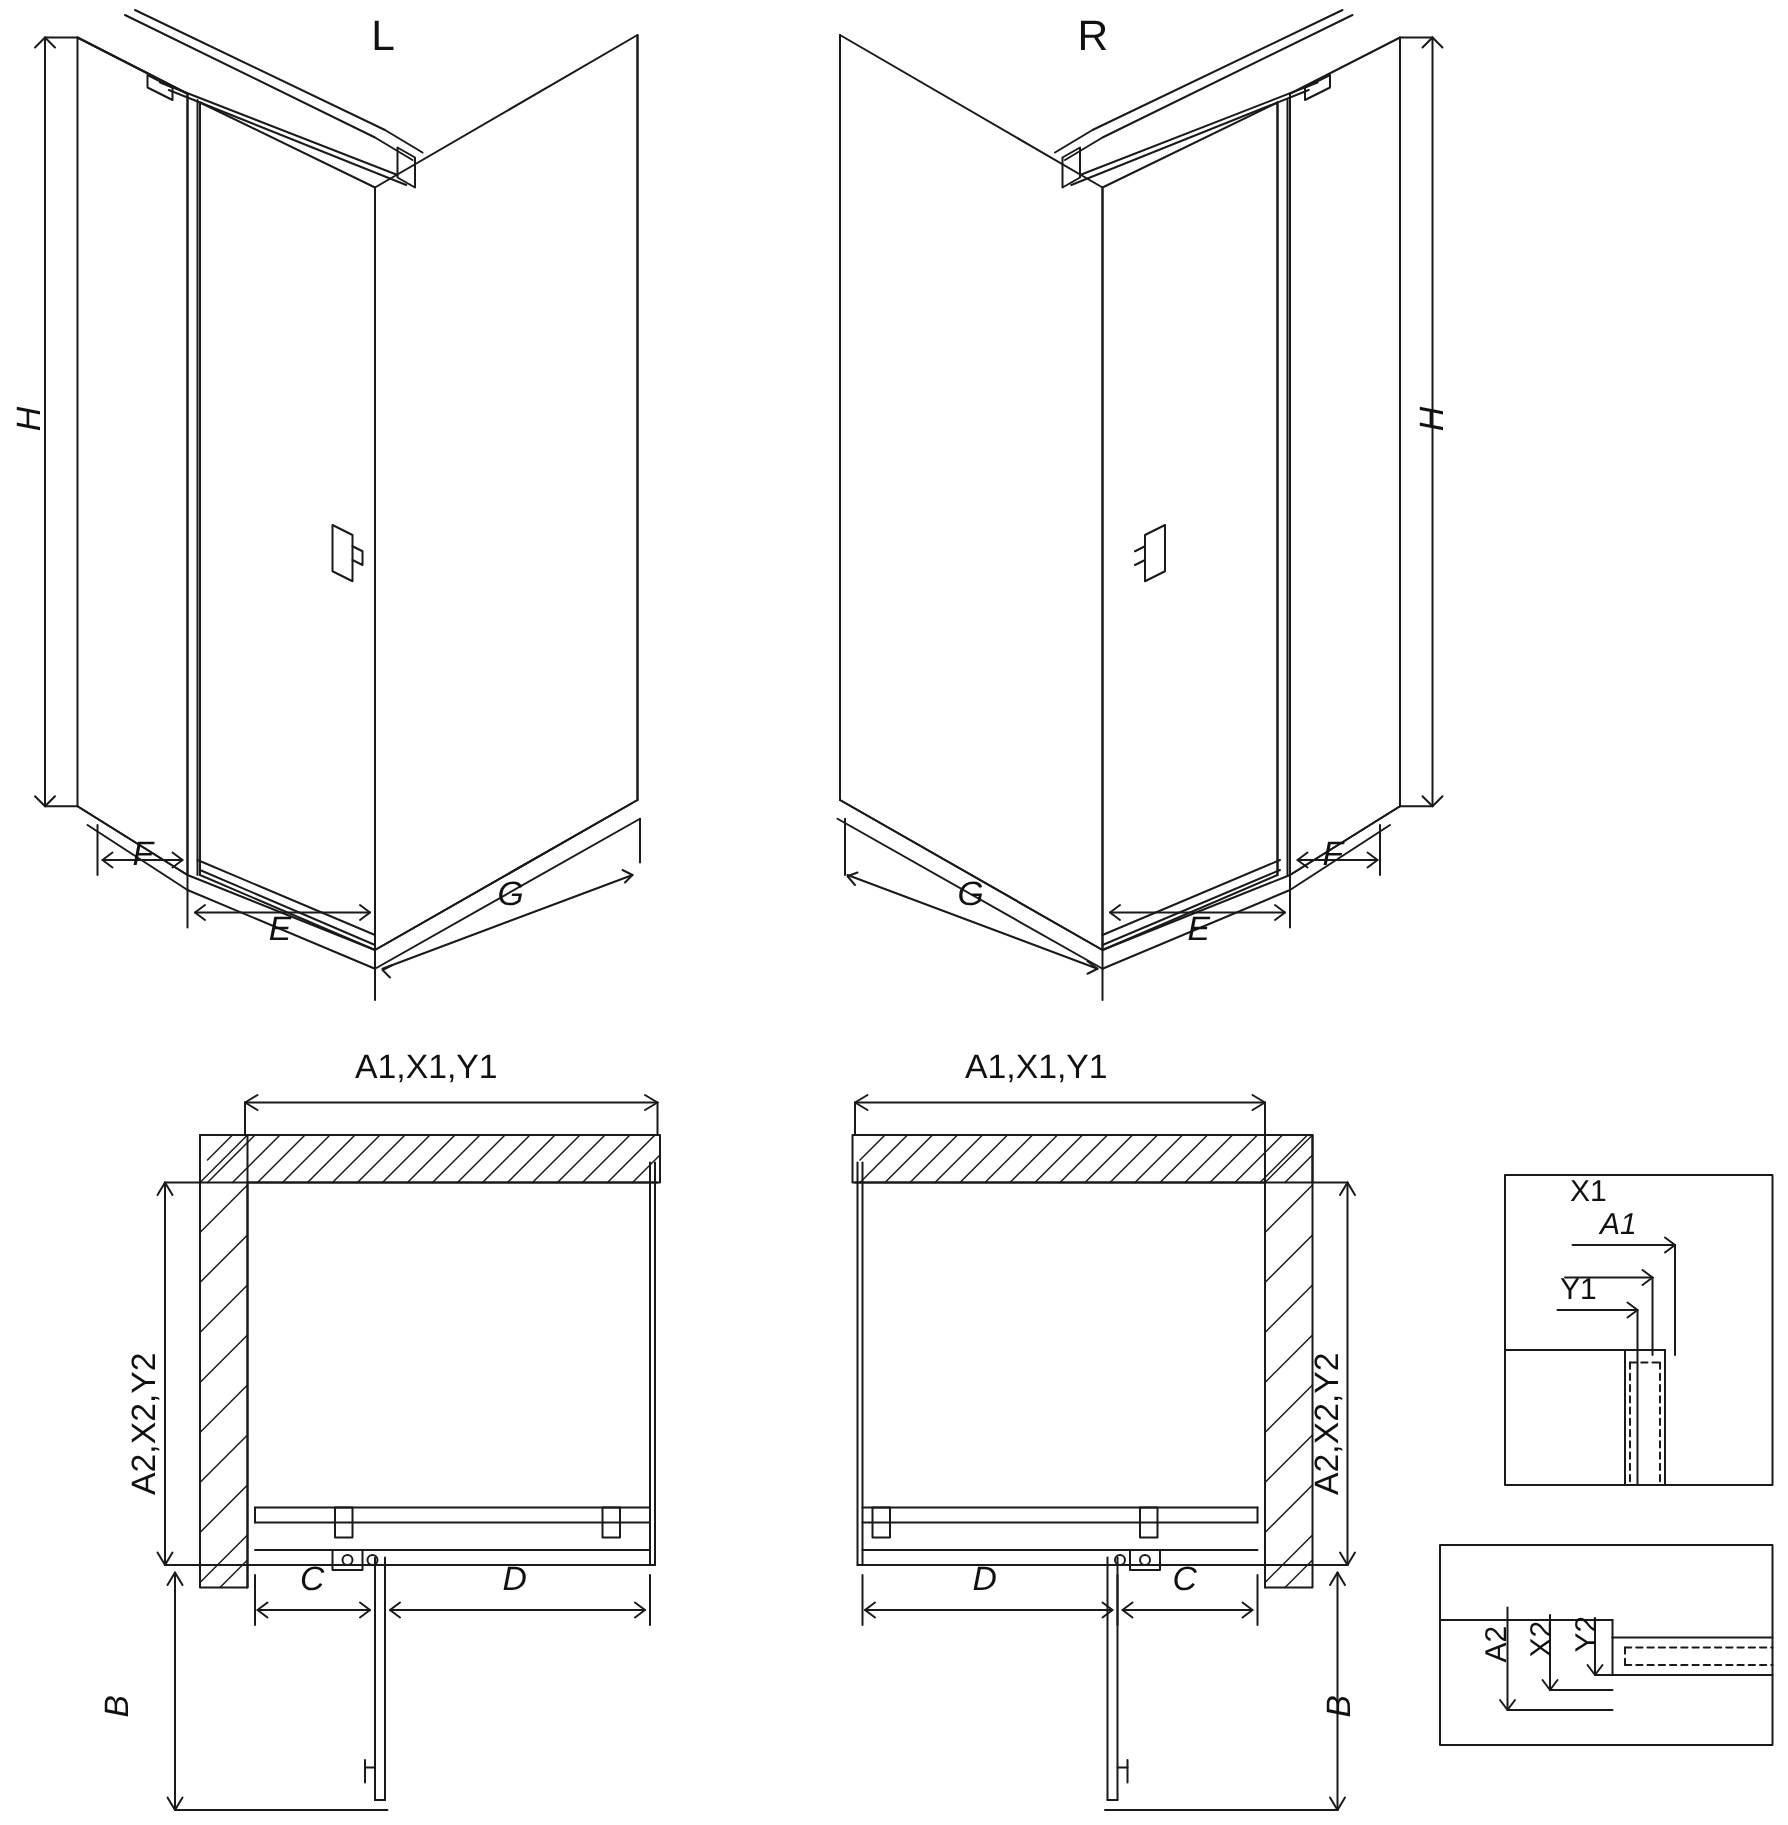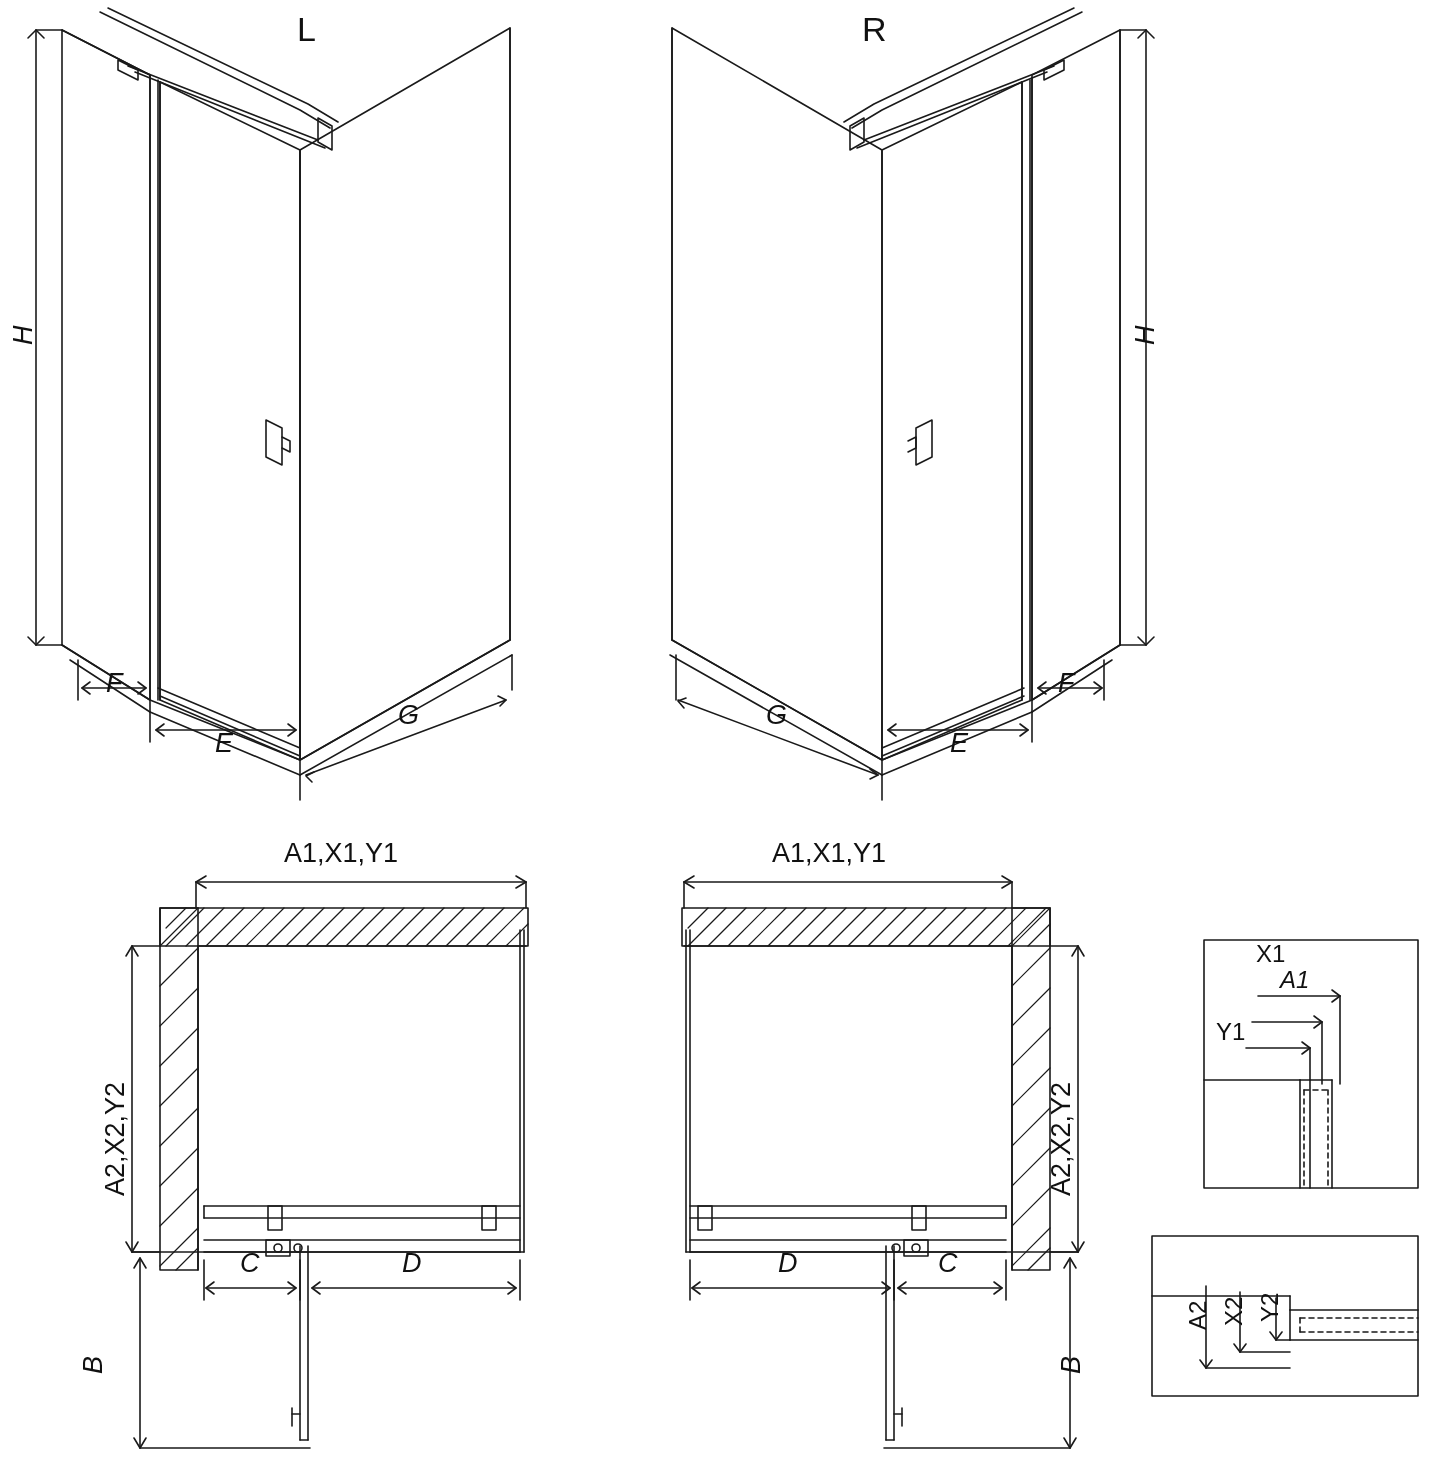--- a/index.html
+++ b/index.html
@@ -385,19 +385,19 @@
 <div class="lbl ital" style="left:78px;top:1374px;transform:rotate(-90deg);transform-origin:left top;">B</div>
 
 <div class="lbl" style="left:772px;top:838px;">A1,X1,Y1</div>
 <div class="lbl" style="left:1046px;top:1196px;transform:rotate(-90deg);transform-origin:left top;">A2,X2,Y2</div>
 <div class="lbl ital" style="left:778px;top:1248px;">D</div>
 <div class="lbl ital" style="left:938px;top:1248px;">C</div>
 <div class="lbl ital" style="left:1056px;top:1374px;transform:rotate(-90deg);transform-origin:left top;">B</div>
 
 <div class="lbl small" style="left:1280px;top:966px;font-style:italic;">A1</div>
 <div class="lbl small" style="left:1256px;top:940px;">X1</div>
-<div class="lbl small" style="left:1216px;top:1018px;text-align:center;">Y1</div>
+<div class="lbl small" style="left:1248px;top:1018px;text-align:center;">Y1</div>
 
 <div class="lbl small" style="left:1184px;top:1330px;transform:rotate(-90deg);transform-origin:left top;">A2</div>
 <div class="lbl small" style="left:1220px;top:1326px;transform:rotate(-90deg);transform-origin:left top;">X2</div>
 <div class="lbl small" style="left:1256px;top:1322px;transform:rotate(-90deg);transform-origin:left top;">Y2</div>
 
 </div>
 
 </body></html>

